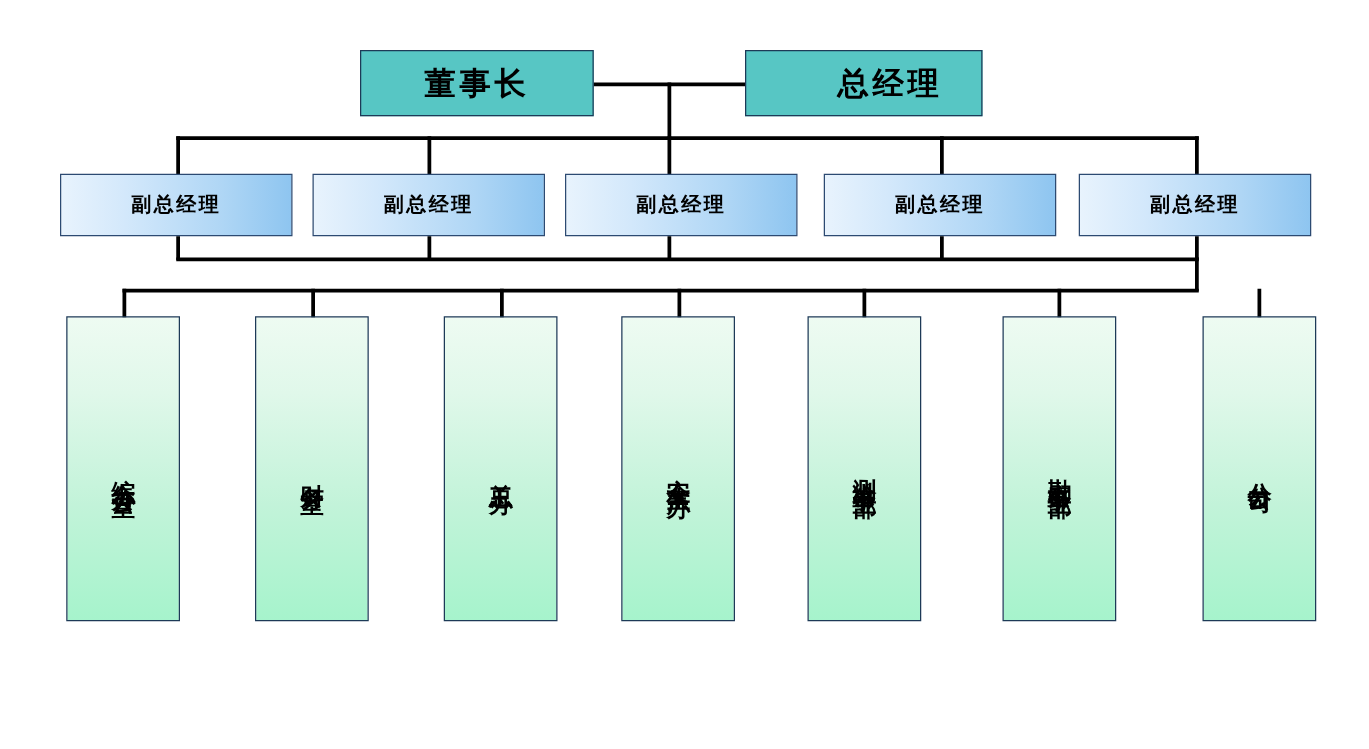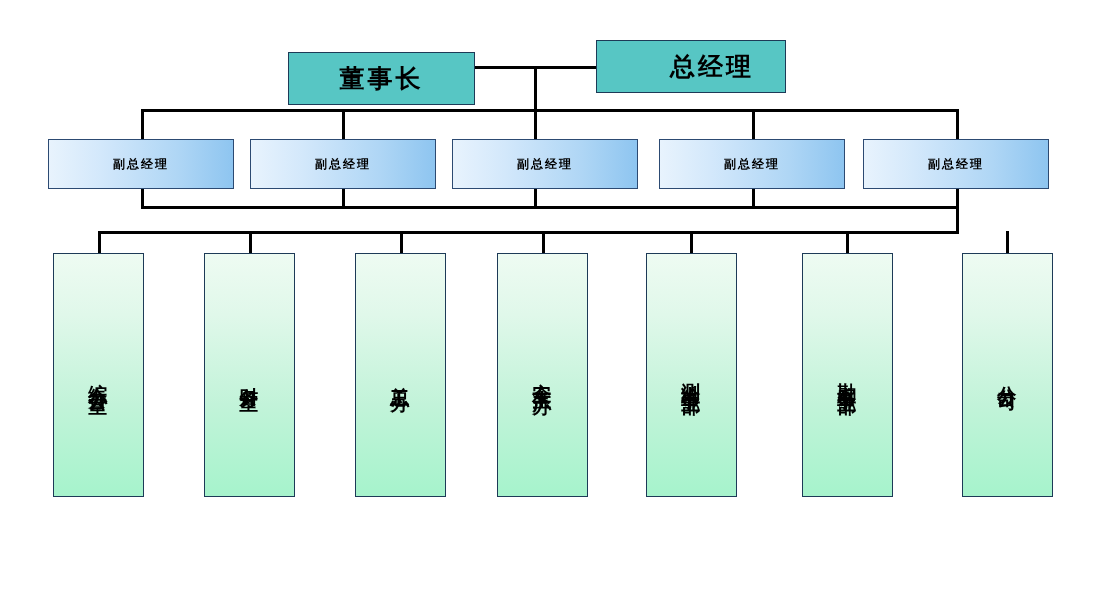--- a/index.html
+++ b/index.html
@@ -36,21 +36,21 @@
     background: #57c6c4;
     border: 1px solid #1d3a57;
     font-size: 25px;
     letter-spacing: 3px;
   }
 
   
   .node.deputy {
     background: linear-gradient(to right, #e8f3fd 0%, #d3e8fb 28%, #afd6f5 70%, #8ec5f0 100%);
     border: 1px solid #2c4a72;
-    font-size: 12px;
+    font-size: 16px;
     letter-spacing: 2px;
   }
 
   
   .node.dept {
     background: linear-gradient(to bottom, #eefbf2 0%, #e0f8ea 25%, #c2f3d9 62%, #a6f3cc 100%);
     border: 1px solid #1d3a57;
     font-size: 19px;
     letter-spacing: 3px;
     writing-mode: vertical-rl;
@@ -82,21 +82,21 @@
   <div class="line v" style="left:534px; top:66px; height:46px;"></div>
 
   <div class="line h" style="left:141px; top:109px; width:818px;"></div>
 
   <div class="line v" style="left:141px; top:109px; height:31px;"></div>
   <div class="line v" style="left:342px; top:109px; height:31px;"></div>
   <div class="line v" style="left:534px; top:109px; height:31px;"></div>
   <div class="line v" style="left:752px; top:109px; height:31px;"></div>
   <div class="line v" style="left:956px; top:109px; height:31px;"></div>
 
-  <div class="node exec" style="left:288px; top:52px; width:187px; height:53px;">
+  <div class="node exec" style="left:288px; top:40px; width:187px; height:53px;">
     <span>董事长</span>
   </div>
 
   <div class="node exec" style="left:596px; top:40px; width:190px; height:53px;padding-left:42px;">
     <span>总经理</span>
   </div>
 
   <div class="node deputy" style="left:48px; top:139px; width:186px; height:50px;">
     <span>副总经理</span>
   </div>

